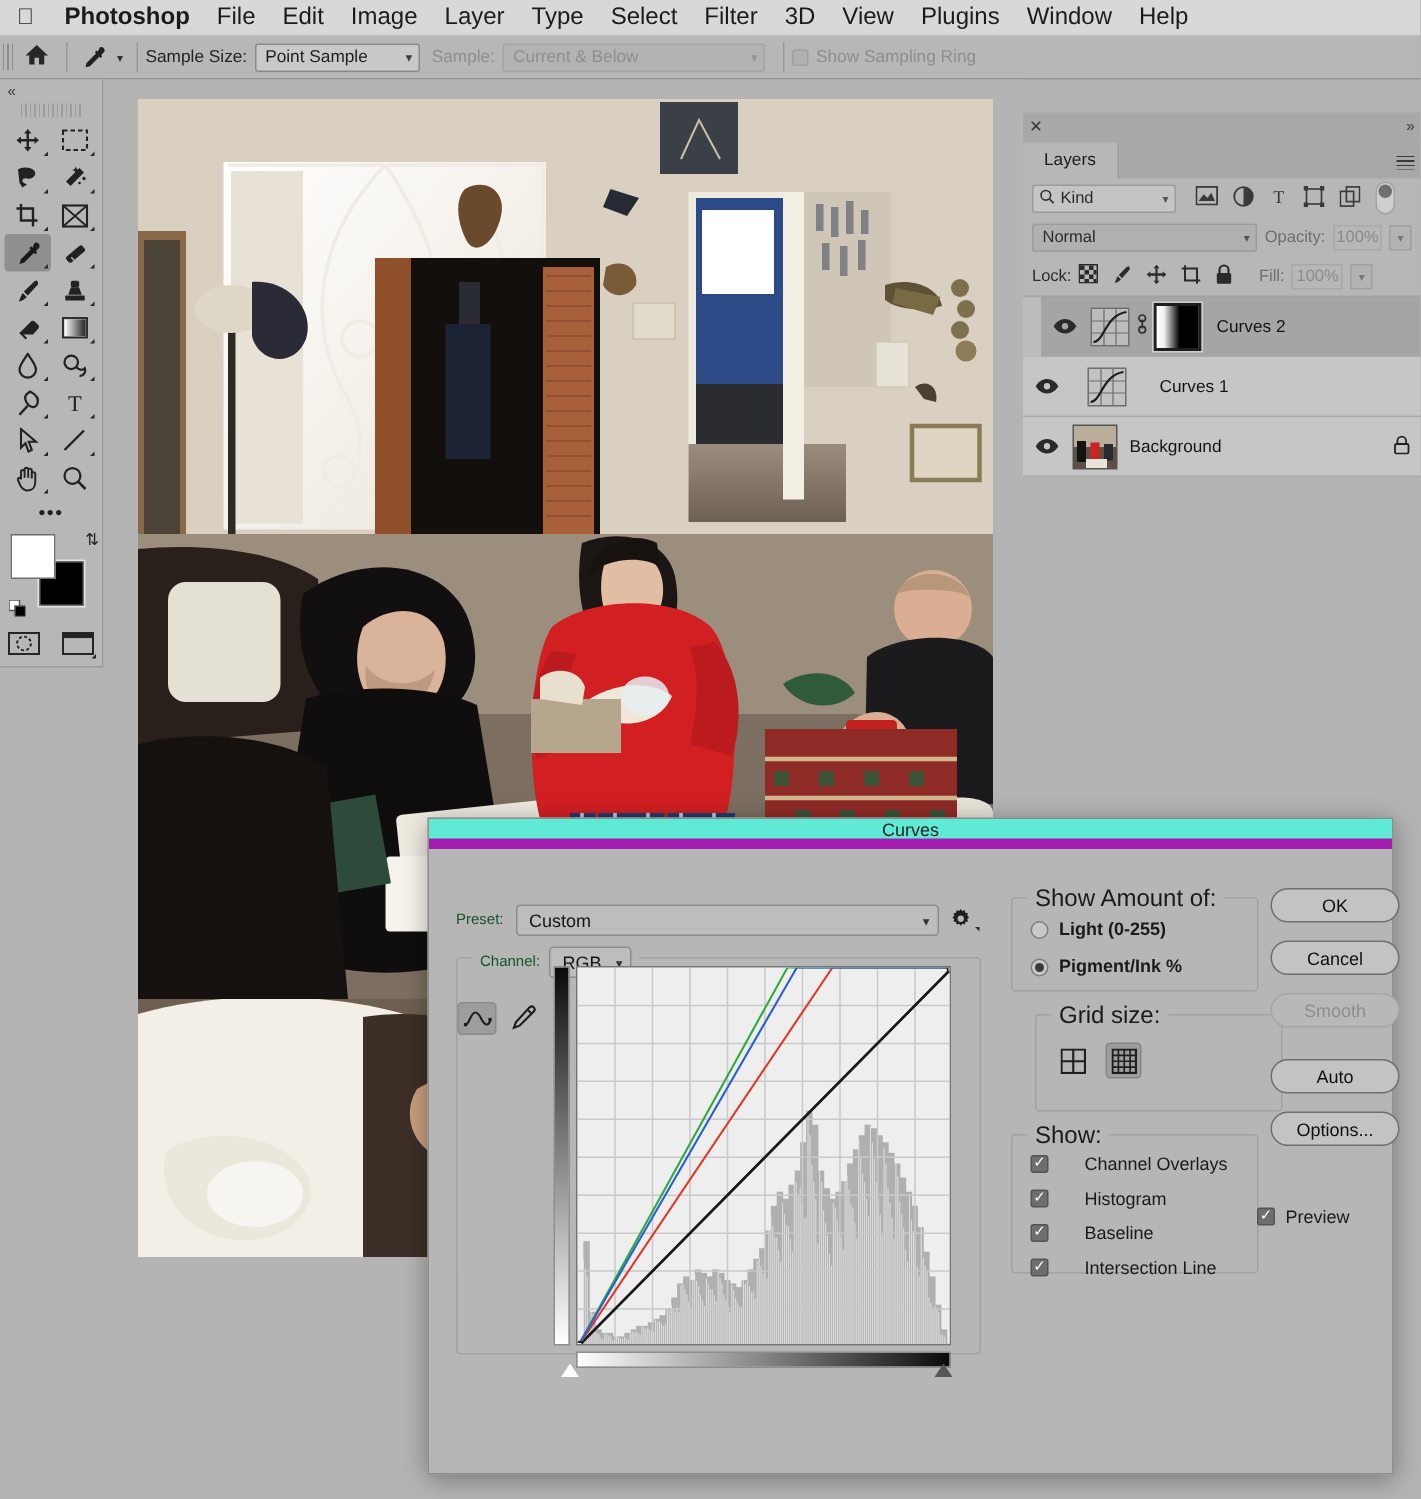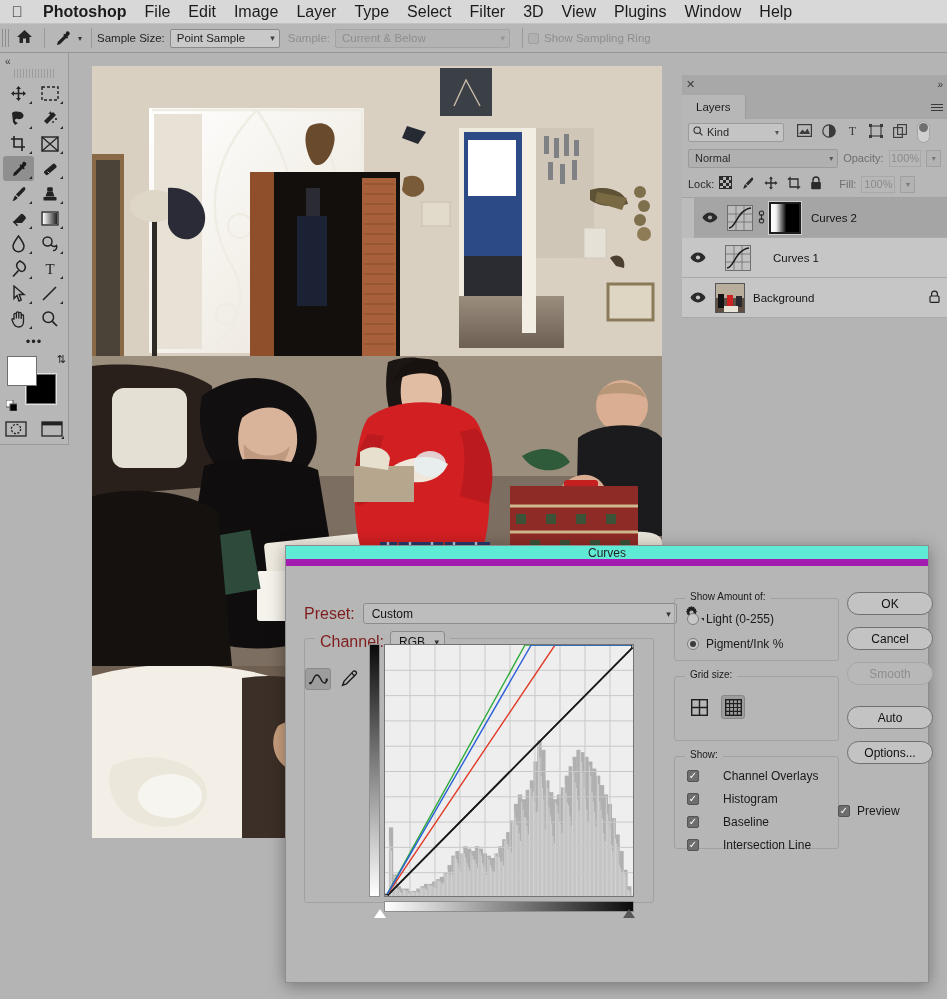--- a/index.html
+++ b/index.html
@@ -132,21 +132,21 @@
   .curves {
     position:absolute; left:285px; top:545px; width:644px; height:438px;
     background:#b6b6b6; border:1px solid #8d8d8d;
     box-shadow:0 3px 16px rgba(0,0,0,.35);
   }
   .cv-title { height:20px; background:#5eead4; border-bottom:7px solid #a21caf;
     display:flex; align-items:center; justify-content:center; font-size:12px; color:#232323;}
   .cv-body { position:relative; width:100%; height:417px; }
 
   .row-preset { position:absolute; left:18px; top:37px; display:flex; align-items:center; gap:8px;}
-  .lbl { font-size:16px; color:#7f1d1d; }
+  .lbl { font-size:10px; color:#14532d; }
   .sel-box {
     background:#bdbdbd; border:1px solid #8c8c8c; border-radius:3px; height:21px;
     display:flex; align-items:center; justify-content:space-between; padding:0 5px 0 8px; font-size:12px; color:#141414;
   }
   .sel-box .cv-caret { font-size:9px; color:#333; }
   .gear { font-size:13px; color:#1c1c1c; position:relative;}
   .gear .tri { position:absolute; right:-6px; bottom:1px; width:0;height:0;
      border-left:3px solid transparent; border-top:3px solid #2a2a2a;}
 
   .graph-group { position:absolute; left:18px; top:72px; width:350px; height:265px;
@@ -172,25 +172,25 @@
      border-left:6px solid transparent; border-right:6px solid transparent; border-bottom:9px solid #575757;}
   .chk {
     width:12px;height:12px; border:1px solid #7e7e7e; border-radius:2px; background:#c6c6c6;
     display:flex; align-items:center; justify-content:center;
   }
   .chk.on { background:#6e6e6e; border-color:#545454; }
   .chk.on::after { content:"✓"; color:#fff; font-size:10px; line-height:1; margin-top:-1px;}
 
   
   .grp { position:absolute; border:1px solid #a1a1a1; border-radius:3px;}
-  .grp > .cap { position:absolute; left:10px; top:-8px; background:#b6b6b6; padding:0 5px; font-size:10px;}
+  .grp > .cap { position:absolute; left:10px; top:-8px; background:#b6b6b6; padding:0 5px; font-size:16px;}
   .g-amount { left:388px; top:32px; width:165px; height:63px; }
-  .g-grid   { left:388px; top:110px; width:165px; height:65px; }
+  .g-grid   { left:404px; top:110px; width:165px; height:65px; }
   .g-show   { left:388px; top:190px; width:165px; height:93px; }
-  .radio-row { display:flex; align-items:center; gap:7px; margin:0 0 0 12px; font-size:12px;}
+  .radio-row { display:flex; align-items:flex-end; gap:7px; margin:0 0 0 12px; font-size:12px;font-weight:bold;}
   .radio { width:12px;height:12px;border-radius:50%; border:1px solid #7e7e7e; background:#c8c8c8; display:flex;align-items:center;justify-content:center;}
   .radio.on::after{content:""; width:6px;height:6px;border-radius:50%;background:#3a3a3a;}
   .gridbtns { display:flex; align-items:center; gap:12px; margin-left:14px; padding-top:18px;}
   .gb { width:20px;height:20px; display:flex; align-items:center; justify-content:center;}
   .gb.sel { background:#9d9d9d; border:1px solid #868686; border-radius:3px; width:24px;height:24px;}
   .show-list { padding:12px 0 0 12px; display:flex; flex-direction:column; gap:9px;}
   .show-item { display:flex; align-items:center; gap:24px; font-size:12px;}
 
   .btns { position:absolute; left:561px; top:26px; width:86px; display:flex; flex-direction:column; gap:12px;}
   .btn {
@@ -793,21 +793,21 @@
       </div>
     </div>
   </div>
 
   <div class="curves">
     <div class="cv-title">Curves</div>
     <div class="cv-body">
 
       <div class="row-preset">
         <span class="lbl">Preset:</span>
-        <div class="sel-box" style="width:314px">
+        <div class="sel-box" style="width:282px">
           <span>Custom</span>
           <span class="cv-caret">▾</span>
         </div>
         <span class="gear">
           <svg width="13" height="13" viewBox="0 0 13 13">
               <path d="M6.5 0 l1.1 1.3 1.6 -.5 .4 1.7 1.7 .4 -.5 1.6 1.3 1.1 -1.3 1.1 .5 1.6 -1.7 .4 -.4 1.7 -1.6 -.5 -1.1 1.2 -1.1 -1.2 -1.6 .5 -.4 -1.7 -1.7 -.4 .5 -1.6 -1.3 -1.1 1.3 -1.1 -.5 -1.6 1.7 -.4 .4 -1.7 1.6 .5z" fill="#1f1f1f"></path>
               <circle cx="6.5" cy="6.5" r="2.1" fill="#b6b6b6"></circle>
             </svg>
           <i class="tri"></i>
         </span>

